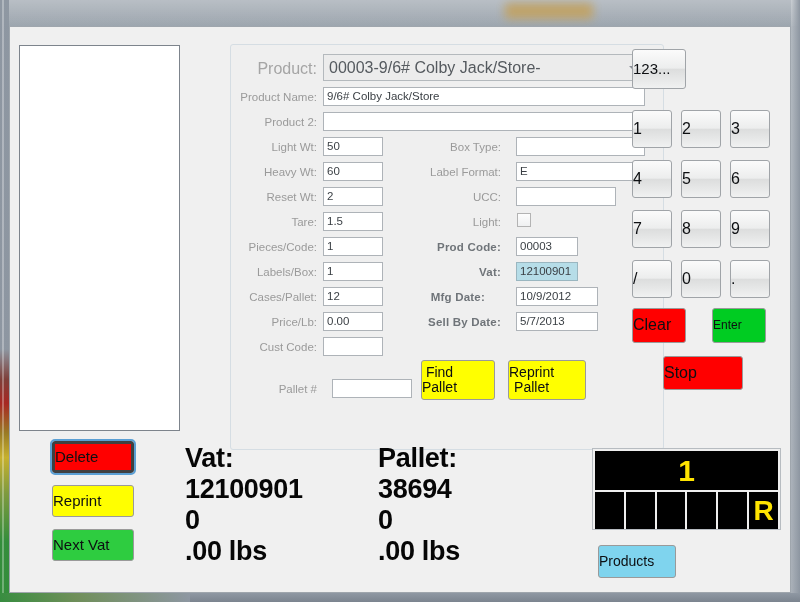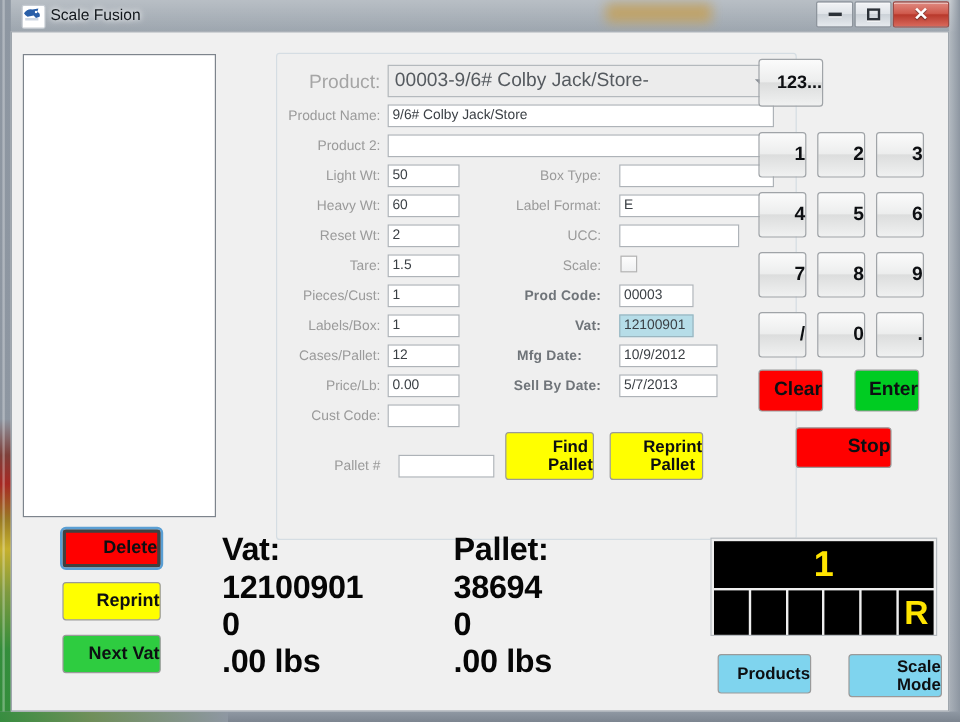--- a/index.html
+++ b/index.html
@@ -138,22 +138,22 @@
     position:absolute;width:14px;height:14px;box-sizing:border-box;
     background:linear-gradient(180deg,#fdfdfd,#eff0f1);
     border:1px solid #b3b3b3;
   }
 
   
   .btn{
     position:absolute;box-sizing:border-box;
     border:1px solid #a0a4a8;border-radius:3px;
     background:linear-gradient(180deg,#fbfbfb 0%,#eceded 48%,#dcdddd 50%,#f0f1f1 100%);
-    font-family:"Liberation Sans",sans-serif;font-weight:bold;color:#0d0f12;
-    display:flex;align-items:center;justify-content:flex-end;
+    font-family:"Liberation Sans",sans-serif;font-weight:normal;color:#0d0f12;
+    display:flex;align-items:center;justify-content:flex-start;
     text-align:center;line-height:1.05;cursor:default;user-select:none;
   }
   .btn.red{background:#ff0000;border:1px solid #9a9a9a;}
   .btn.green{background:#00cc22;border:1px solid #9a9a9a;}
   .btn.green2{background:#2ecc40;border:1px solid #9a9a9a;}
   .btn.yellow{background:#ffff00;border:1px solid #9a9a9a;}
   .btn.cyan{background:#7fd4ee;border:1px solid #9a9a9a;}
   .btn.focus{outline:2px solid #5a9fd4;outline-offset:0px;border:3px solid #404040;}
 
   
@@ -192,41 +192,20 @@
   <div class="frame">
     <div class="glass-sheen"></div>
     <div class="glass-blob"></div>
     <div class="edge-left"></div>
     <div class="edge-left-hi"></div>
     <div class="edge-right"></div>
     <div class="edge-bottom"></div>
     <div class="edge-bottom-grad"></div>
   </div>
 
-  <div class="titlebar">
-    <div class="app-icon">
-      <svg width="16" height="16" viewBox="0 0 16 16">
-        <path d="M1 6 Q4 2 8 3 L13 2 L12 5 Q15 6 14 9 L11 10 L9 8 L4 9 Q2 8 1 6 Z" fill="#2a5fa8"></path>
-        <path d="M2 10 L13 10 L13 12 L2 12 Z" fill="#cfd8e4"></path>
-        <circle cx="11" cy="5" r="1" fill="#fff"></circle>
-      </svg>
-    </div>
-    <div class="title-text">Scale Fusion</div>
-    <div class="wbtns">
-      <div class="wbtn">
-        <span class="g min-g"></span>
-      </div>
-      <div class="wbtn">
-        <span class="g max-g"></span>
-      </div>
-      <div class="wbtn close">
-        <span class="g close-g">✕</span>
-      </div>
-    </div>
-  </div>
 
   <div class="client">
 
     <div class="listbox"></div>
 
     <div class="btn red focus" style="left:42px;top:414px;width:82px;height:32px;font-size:15px;">
       <span>Delete</span>
     </div>
     <div class="btn yellow" style="left:42px;top:458px;width:82px;height:32px;font-size:15px;">
       <span>Reprint</span>
@@ -254,21 +233,21 @@
 
       <div class="lbl" style="left:0px;top:121px;width:86px;">Heavy Wt:</div>
       <div class="tb" style="left:92px;top:117px;width:60px;">60</div>
 
       <div class="lbl" style="left:0px;top:146px;width:86px;">Reset Wt:</div>
       <div class="tb" style="left:92px;top:142px;width:60px;">2</div>
 
       <div class="lbl" style="left:0px;top:171px;width:86px;">Tare:</div>
       <div class="tb" style="left:92px;top:167px;width:60px;">1.5</div>
 
-      <div class="lbl" style="left:0px;top:196px;width:86px;">Pieces/Cust:</div>
+      <div class="lbl" style="left:0px;top:196px;width:86px;">Pieces/Code:</div>
       <div class="tb" style="left:92px;top:192px;width:60px;">1</div>
 
       <div class="lbl" style="left:0px;top:221px;width:86px;">Labels/Box:</div>
       <div class="tb" style="left:92px;top:217px;width:60px;">1</div>
 
       <div class="lbl" style="left:0px;top:246px;width:86px;">Cases/Pallet:</div>
       <div class="tb" style="left:92px;top:242px;width:60px;">12</div>
 
       <div class="lbl" style="left:0px;top:271px;width:86px;">Price/Lb:</div>
       <div class="tb" style="left:92px;top:267px;width:60px;">0.00</div>
@@ -281,21 +260,21 @@
 
       <div class="lbl" style="left:178px;top:96px;width:92px;">Box Type:</div>
       <div class="tb" style="left:285px;top:92px;width:129px;"></div>
 
       <div class="lbl" style="left:178px;top:121px;width:92px;">Label Format:</div>
       <div class="tb" style="left:285px;top:117px;width:129px;">E</div>
 
       <div class="lbl" style="left:178px;top:146px;width:92px;">UCC:</div>
       <div class="tb" style="left:285px;top:142px;width:100px;"></div>
 
-      <div class="lbl" style="left:178px;top:171px;width:92px;">Scale:</div>
+      <div class="lbl" style="left:178px;top:171px;width:92px;">Light:</div>
       <div class="cbx" style="left:286px;top:168px;"></div>
 
       <div class="lbl dark" style="left:178px;top:196px;width:92px;">Prod Code:</div>
       <div class="tb" style="left:285px;top:192px;width:62px;">00003</div>
 
       <div class="lbl dark" style="left:178px;top:221px;width:92px;">Vat:</div>
       <div class="tb sel" style="left:285px;top:217px;width:62px;">12100901</div>
 
       <div class="lbl dark" style="left:162px;top:246px;width:92px;">Mfg Date:</div>
       <div class="tb" style="left:285px;top:242px;width:82px;">10/9/2012</div>
@@ -353,21 +332,21 @@
     <div class="btn" style="left:671px;top:233px;width:40px;height:38px;font-size:16px;">
       <span>0</span>
       </div>
     <div class="btn" style="left:720px;top:233px;width:40px;height:38px;font-size:16px;">
       <span>.</span>
       </div>
 
     <div class="btn red" style="left:622px;top:281px;width:54px;height:35px;font-size:16px;">
       <span>Clear</span>
       </div>
-    <div class="btn green" style="left:702px;top:281px;width:54px;height:35px;font-size:16px;">
+    <div class="btn green" style="left:702px;top:281px;width:54px;height:35px;font-size:12px;">
       <span>Enter</span>
       </div>
 
     <div class="btn red" style="left:653px;top:329px;width:80px;height:34px;font-size:16px;">
       <span>Stop</span>
       </div>
 
     <div class="sum" style="left:175px;top:416px;">Vat:</div>
     <div class="sum" style="left:175px;top:447px;">12100901</div>
     <div class="sum" style="left:175px;top:478px;">0</div>
@@ -386,19 +365,15 @@
         <div class="ledcell"></div>
         <div class="ledcell"></div>
         <div class="ledcell"></div>
         <div class="ledcell">R</div>
       </div>
     </div>
 
     <div class="btn cyan" style="left:588px;top:518px;width:78px;height:33px;font-size:14px;">
       <span>Products</span>
     </div>
-    <div class="btn cyan" style="left:697px;top:518px;width:78px;height:36px;font-size:14px;white-space:pre-line;">
-      <span>Scale
-Mode</span>
-    </div>
 
   </div>
 </div>
 
 </body></html>

